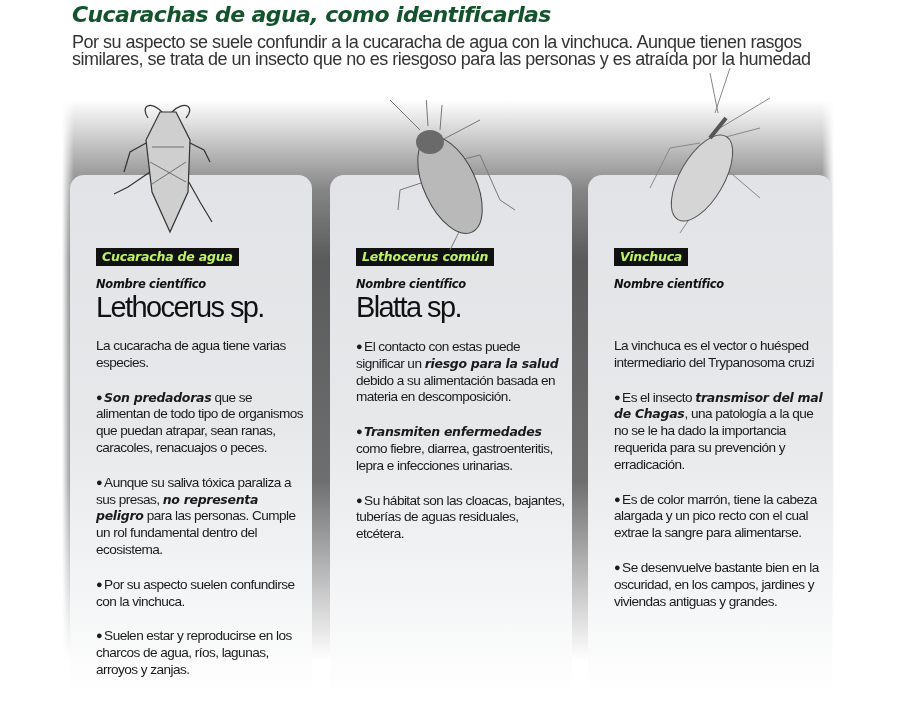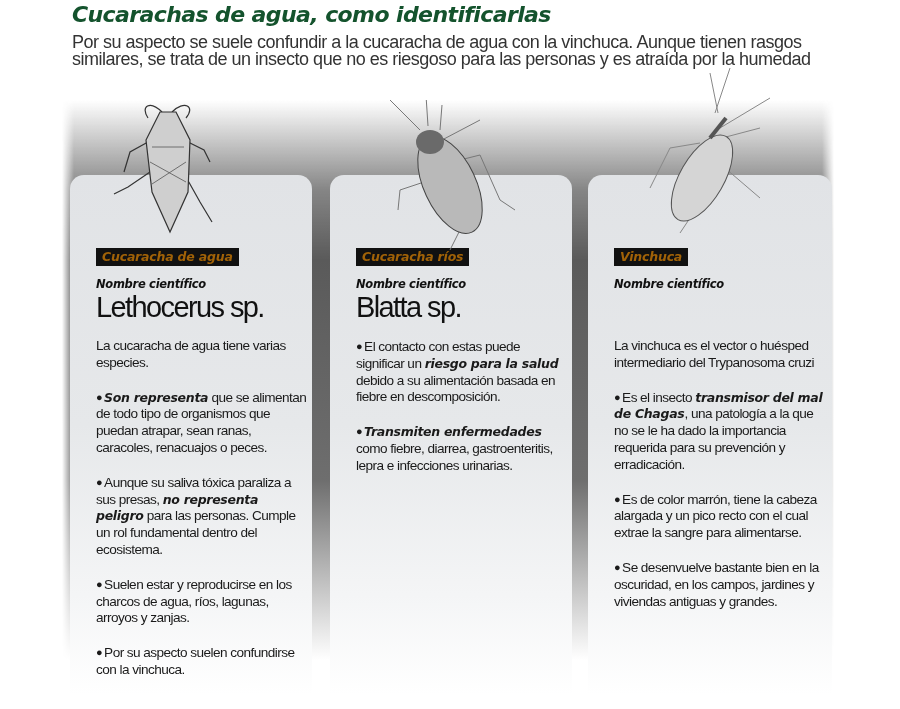--- a/index.html
+++ b/index.html
@@ -30,21 +30,21 @@
     border-radius:14px 14px 0 0;
     background:linear-gradient(to bottom, #e1e3e6 0px, #e6e8ea 250px, #f4f5f6 420px, #ffffff 520px);
   }
   .card.c1 { left:70px; }
   .card.c2 { left:330px; }
   .card.c3 { left:588px; width:244px; }
 
   .bug { position:absolute; }
   .label-box {
     position:absolute; top:73px; left:26px;
-    background:#111; color:#a16207;
+    background:#111; color:#bef264;
     font-family:"DejaVu Sans", sans-serif; font-weight:bold; font-style:italic;
     font-size:12.5px; padding:1px 6px 2px 6px; letter-spacing:-0.2px;
   }
   .sci-cap {
     position:absolute; top:102px; left:26px;
     font-family:"DejaVu Sans", sans-serif; font-weight:bold; font-style:italic;
     font-size:11.5px; color:#111; letter-spacing:-0.3px;
   }
   .sci-name {
     position:absolute; top:116px; left:26px;
@@ -70,34 +70,35 @@
 <div class="intro">Por su aspecto se suele confundir a la cucaracha de agua con la vinchuca.  Aunque tienen rasgos similares, se trata de un insecto que no es riesgoso para las personas y es atraída por la humedad</div>
 
 <div class="band"></div>
 
 <div class="card c1">
   <div class="label-box">Cucaracha de agua</div>
   <div class="sci-cap">Nombre científico</div>
   <div class="sci-name">Lethocerus sp.</div>
   <div class="body">
     <p>La cucaracha de agua tiene varias especies.</p>
-    <p><span class="dot">●</span><b>Son representa</b><span> que se alimentan de todo tipo de organismos que puedan atrapar, sean ranas, caracoles, renacuajos o peces.</span></p>
+    <p><span class="dot">●</span><b>Son predadoras</b><span> que se alimentan de todo tipo de organismos que puedan atrapar, sean ranas, caracoles, renacuajos o peces.</span></p>
     <p><span class="dot">●</span><span>Aunque su saliva tóxica paraliza a sus presas, </span><b>no representa peligro</b><span> para las personas. Cumple un rol fundamental dentro del ecosistema.</span></p>
+    <p><span class="dot">●</span><span>Por su aspecto suelen confundirse con la vinchuca.</span></p>
     <p><span class="dot">●</span><span>Suelen estar y reproducirse en los charcos de agua, ríos, lagunas, arroyos y zanjas.</span></p>
-    <p><span class="dot">●</span><span>Por su aspecto suelen confundirse con la vinchuca.</span></p>
   </div>
 </div>
 
 <div class="card c2">
-  <div class="label-box">Cucaracha ríos</div>
+  <div class="label-box">Lethocerus común</div>
   <div class="sci-cap">Nombre científico</div>
   <div class="sci-name">Blatta sp.</div>
   <div class="body">
-    <p><span class="dot">●</span><span>El contacto con estas puede significar un </span><b>riesgo para la salud</b><span> debido a su alimentación basada  en fiebre en descomposición.</span></p>
+    <p><span class="dot">●</span><span>El contacto con estas puede significar un </span><b>riesgo para la salud</b><span> debido a su alimentación basada  en materia en descomposición.</span></p>
     <p><span class="dot">●</span><b>Transmiten enfermedades</b><span> como fiebre, diarrea, gastroenteritis, lepra e infecciones urinarias.</span></p>
+    <p><span class="dot">●</span><span>Su hábitat son las cloacas, bajantes, tuberías de aguas residuales, etcétera.</span></p>
   </div>
 </div>
 
 <div class="card c3">
   <div class="label-box">Vinchuca</div>
   <div class="sci-cap">Nombre científico</div>
   <div class="body">
     <p>La vinchuca es el vector o huésped intermediario del Trypanosoma cruzi</p>
     <p><span class="dot">●</span><span>Es el insecto </span><b>transmisor del mal de Chagas</b><span>, una patología a la que no se le ha dado la importancia requerida para su prevención y erradicación.</span></p>
     <p><span class="dot">●</span><span>Es de color marrón, tiene la cabeza alargada y un pico recto con el cual extrae la sangre para alimentarse.</span></p>

